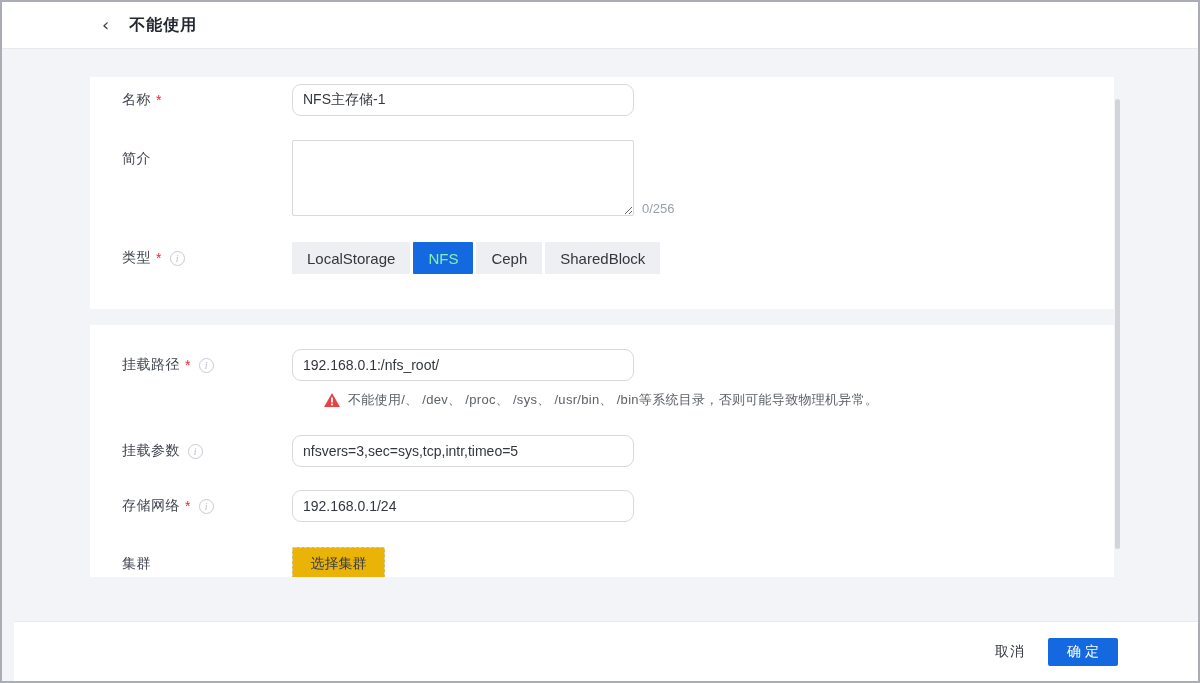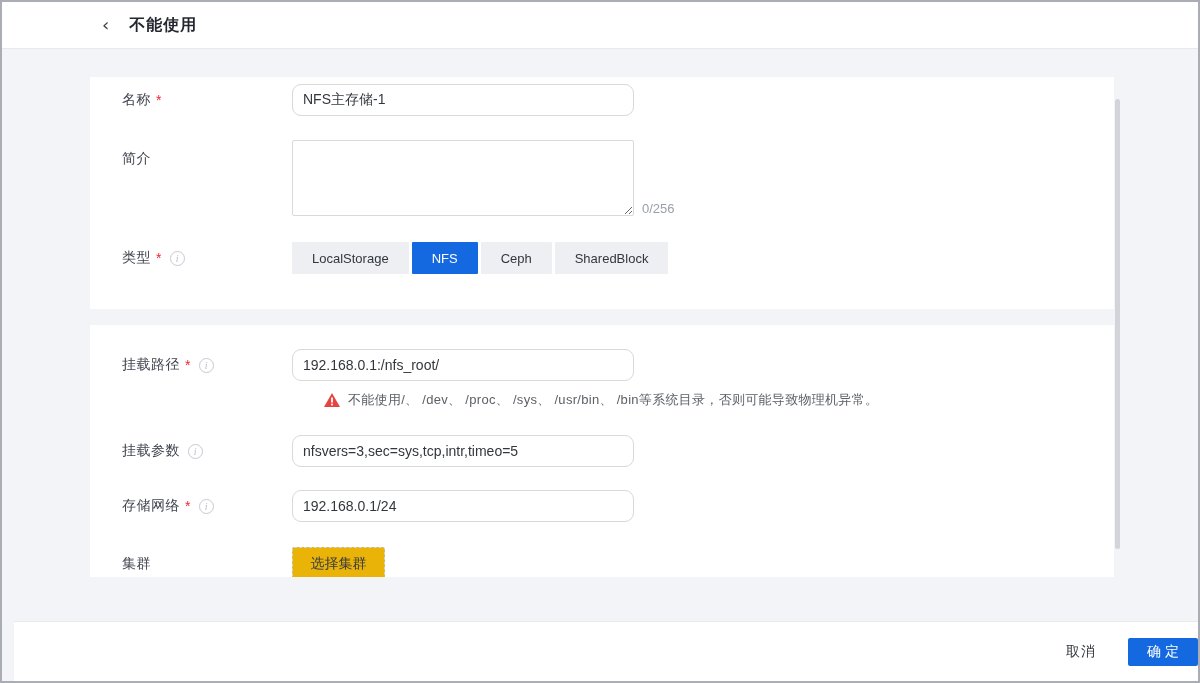--- a/index.html
+++ b/index.html
@@ -54,25 +54,25 @@
   }
   .char-counter{ font-size:13px; color:#9aa0a8; margin-left:8px; align-self:flex-end;margin-top:43px; }
 
   .row-name{ padding-top:7px; }
   .row-desc{ margin-top:24px; }
   .row-desc .row-label{ padding-top:10px; }
   .row-type{ margin-top:26px; }
 
   .type-group{ display:flex; gap:3px; }
   .type-btn{
-    height:32px; padding:0 20px; border:none; background:#edeff3; color:#33373d;
-    font-size:13px; cursor:pointer; border-radius:1px;
-    font-family:"Liberation Sans","DejaVu Sans",sans-serif;
-  }
-  .type-btn.selected{ background:var(--accent,#1469e1); color:#ffffff; }
+    height:32px; padding:0 15px; border:none; background:#edeff3; color:#33373d;
+    font-size:15px; cursor:pointer; border-radius:1px;
+    font-family:"Liberation Sans","DejaVu Sans",sans-serif;
+  }
+  .type-btn.selected{ background:var(--accent,#1469e1); color:#86efac; }
 
   .row-mount{ padding-top:24px; }
   .warning-row{
     margin-top:10px; padding-left:234px; display:flex; align-items:center; gap:8px;
   }
   .warning-text{ font-size:13px; color:#5c6166; letter-spacing:.3px; }
   .warn-svg{ display:block; }
   .row-params{ margin-top:26px; }
   .row-network{ margin-top:23px; }
   .row-cluster{ margin-top:25px; }
@@ -87,21 +87,21 @@
   .scrollbar-thumb{
     position:absolute; left:1113px; top:97px; width:5px; height:450px;
     background:#d2d4d9; border-radius:3px; cursor:pointer;
   }
 
   
   .page-footer{
     position:absolute; left:12px; right:0; bottom:0; height:60px;
     background:#fff; border-top:1px solid #e9e9ec;
     display:flex; align-items:center; justify-content:flex-end;
-    gap:32px;
+    padding-right:80px; gap:23px;
   }
   .cancel-button{
     background:none; border:none; font-size:14px; color:#33373d; cursor:pointer;
     letter-spacing:1px; font-family:"Liberation Sans","DejaVu Sans",sans-serif;
   }
   .confirm-button{
     min-width:70px; height:28px; background:var(--accent,#1469e1); color:#fff;
     border:none; border-radius:2px; font-size:14px; letter-spacing:4px;
     padding:0 12px 0 16px; cursor:pointer;
     font-family:"Liberation Sans","DejaVu Sans",sans-serif;

